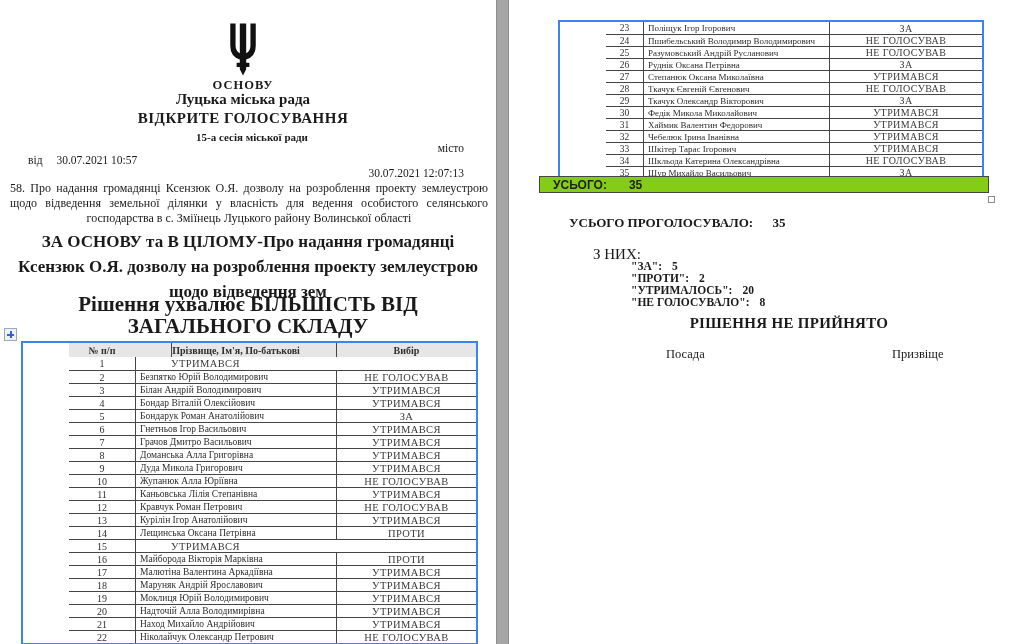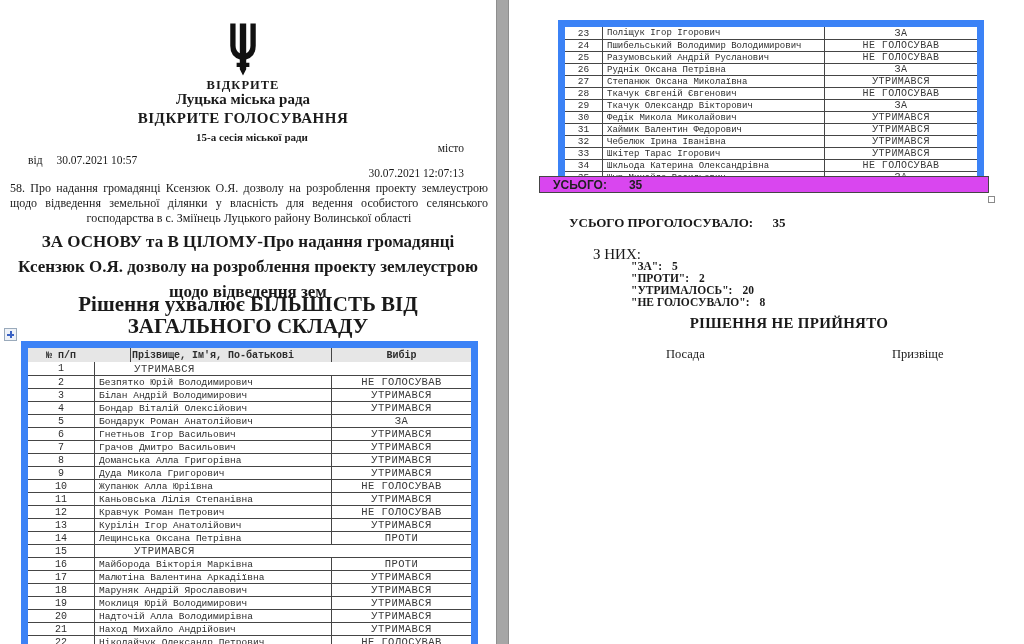--- a/index.html
+++ b/index.html
@@ -35,43 +35,43 @@
   
   .table-handle { position:absolute; top:328px; left:4px; width:13px; height:13px;
                   border:1px solid #9aaabb; background:#eef2f8; }
   .table-handle::before, .table-handle::after { content:""; position:absolute; background:#3a62c4; }
   .table-handle::before { left:2px; top:5px; width:7px; height:1.5px; }
   .table-handle::after { left:5px; top:2px; width:1.5px; height:7px; }
   .resize-handle { position:absolute; left:479px; top:196px; width:7px; height:7px;
                    background:#fff; border:1px solid #8a8a8a; }
 
   
-  .vote-table { position:absolute; border:7px solid #3b82f6; background:#fff;
-                font-family:Liberation Mono, monospace; color:#2e2e2e; }
+  .vote-table { position:absolute; border:2px solid #3b82f6; background:#fff;
+                font-family:Liberation Serif, serif; color:#2e2e2e;padding-left:46px; }
   #table1 { top:341px; left:21px; width:457px; }
   #table2 { top:20px;  left:49px; width:426px; }
   .vrow { display:flex; border-top:1px solid #454545; align-items:center; }
   .vrow:first-child { border-top:none; }
   .cell { border-left:1px solid #454545; height:100%; display:flex; align-items:center; overflow:hidden; white-space:nowrap; }
   .cell:first-child { border-left:none; }
   #table1 .vrow { height:13px; }
   #table1 .hrow { height:14px; background:#e6e6e6; font-weight:bold;gap:36px; }
   #table2 .vrow { height:12px; }
   .c-num  { width:66px; justify-content:center; font-size:10px; }
   .c-name { flex:1; padding-left:4px; font-size:9.5px; }
   .c-vote { width:140px; justify-content:center; font-size:10.5px; letter-spacing:0.4px; color:#3a3a3a; }
   #table1 .hrow .c-num  { font-size:10px; }
   #table1 .hrow .c-name { justify-content:center; padding-left:0; font-size:10px; }
   #table1 .hrow .c-vote { font-size:10px; letter-spacing:0; color:#2e2e2e; }
   #table2 .c-num  { width:37px; font-size:9.5px; }
   #table2 .c-name { font-size:9px; }
   #table2 .c-vote { width:153px; font-size:10px; }
 
   .total-row { position:absolute; left:30px; top:176px; width:450px; height:17px;
-               background:#d946ef; border:1px solid #454545;
+               background:#84cc16; border:1px solid #454545;
                font-family:"Liberation Sans", sans-serif; font-weight:bold; font-size:12px;
                display:flex; align-items:center; padding-left:13px; color:#1f1f1f; }
   .total-row .val { margin-left:22px; }
 
   
   .t-total-voted { position:absolute; top:215px; left:60px; font-weight:bold; font-size:13px; }
   .t-total-voted .val { margin-left:16px; }
   .t-znyh { position:absolute; top:246px; left:84px; font-weight:normal; font-size:15px; }
   .sum-lines { position:absolute; top:260px; left:122px; font-weight:bold; font-size:11.5px; line-height:12px; }
   .sum-lines .val { margin-left:10px; }
@@ -84,21 +84,21 @@
 <body>
 
 <div id="stage">
 
   <div class="page" id="page1">
 
     <svg class="emblem" viewBox="0 0 64 100">
       <path d="M8 0 H18 V42 Q18 52 26 56 V0 H38 V56 Q46 52 46 42 V0 H56 V42 Q56 62 38 68 V74 H44 V82 H38 V86 L32 98 L26 86 V82 H20 V74 H26 V68 Q8 62 8 42 Z" fill="#111"></path>
     </svg>
 
-    <div class="t-ukraina">ВІДКРИТЕ</div>
+    <div class="t-ukraina">ОСНОВУ</div>
     <div class="t-rada">Луцька міська рада</div>
     <div class="t-vote-title">ВІДКРИТЕ ГОЛОСУВАННЯ</div>
     <div class="t-session">15-а сесія міської ради</div>
     <div class="t-misto">місто</div>
     <div class="t-vid">
       <span>від</span><span class="dt">30.07.2021 10:57</span>
     </div>
     <div class="t-stamp">30.07.2021 12:07:13</div>
 
     <div class="t-item">58.   Про надання громадянці Ксензюк О.Я. дозволу на розроблення проекту землеустрою щодо відведення земельної ділянки у власність для ведення особистого  селянського господарства в с. Зміїнець Луцького району Волинської області</div>

